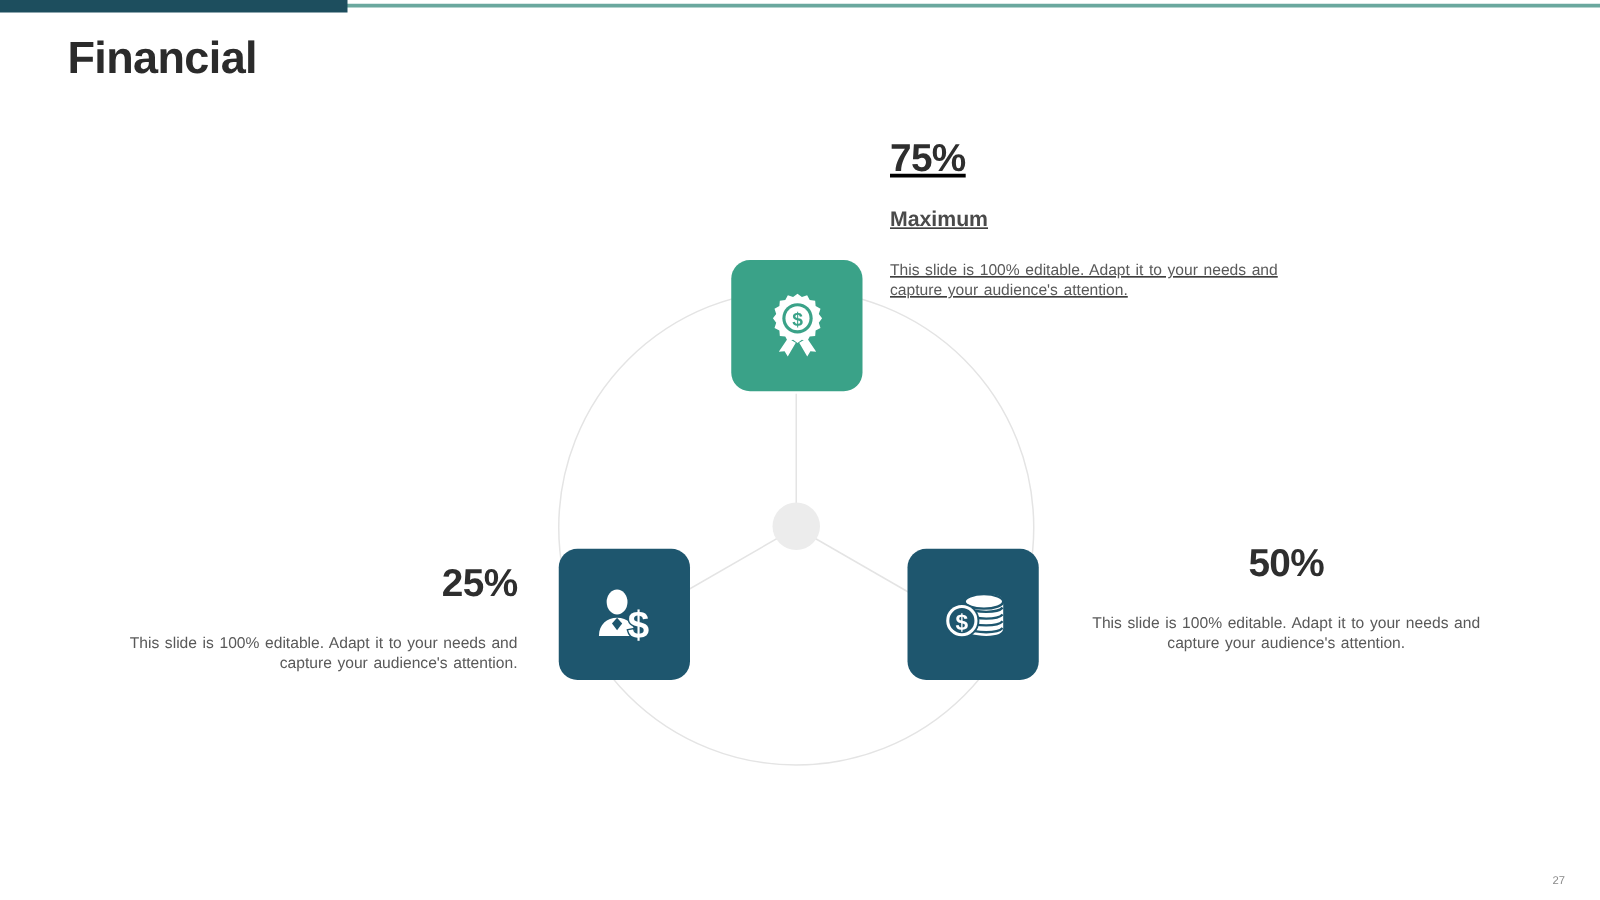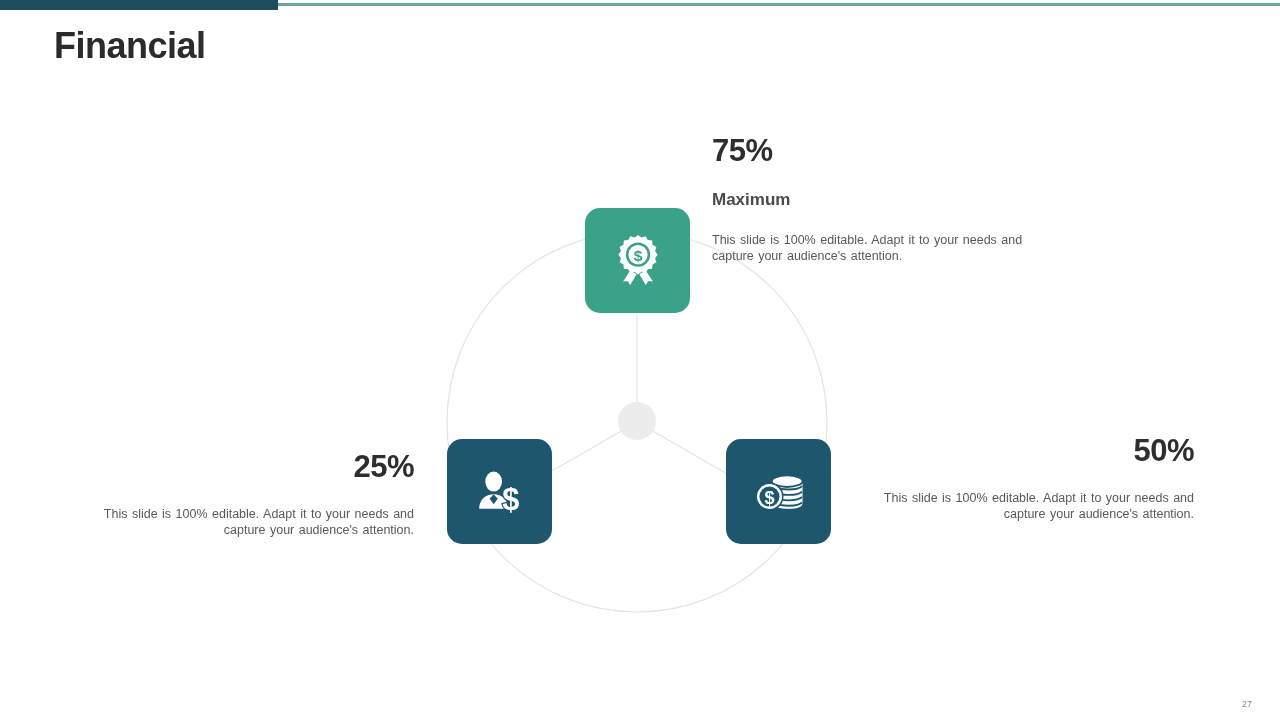--- a/index.html
+++ b/index.html
@@ -115,29 +115,30 @@
   .stat .body {
     font-size: 12.5px;
     color: #595959;
     line-height: 16px;
     margin-top: 20px;
     word-spacing: 1px;
   }
 
   .stat-max {
     left: 712px;
-    top: 132px;
+    top: 108px;
     width: 330px;
     text-align: left;
+    text-decoration: underline;
   }
   .stat-med {
     left: 864px;
     top: 432px;
     width: 330px;
-    text-align: right;
+    text-align: center;
   }
   .stat-min {
     left: 62px;
     top: 448px;
     width: 352px;
     text-align: right;
   }
 
   
   .page-number {

